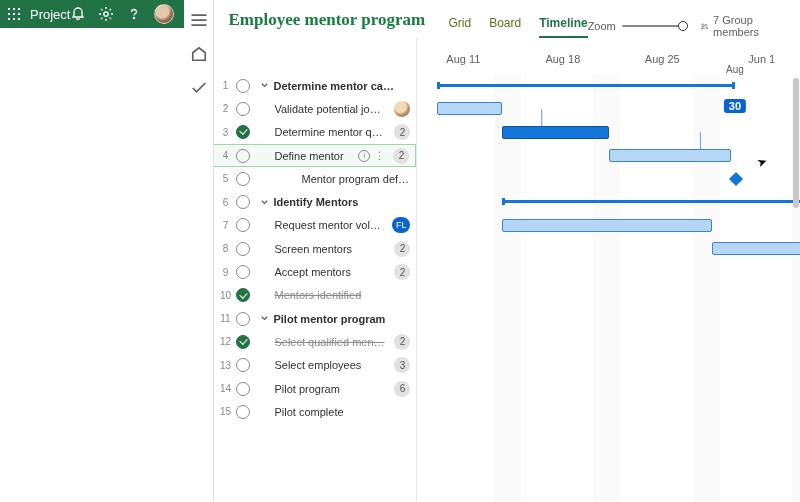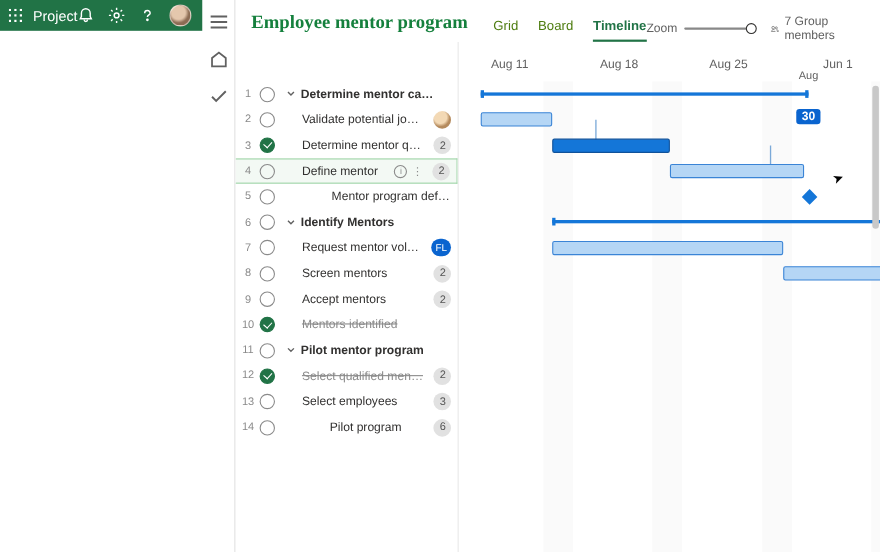--- a/index.html
+++ b/index.html
@@ -288,24 +288,31 @@
               <div class="row-num">13</div>
               <div class="row-circle"></div>
               <div class="indent2" style="display: flex; align-items: flex-end; flex: 1 1 0%; overflow: hidden;">
                 <div class="task-name">Select employees</div>
               </div>
               <div class="badge">3</div>
             </div>
             <div class="task-row">
               <div class="row-num">14</div>
               <div class="row-circle"></div>
-              <div class="indent2" style="display: flex; align-items: center; flex: 1 1 0%; overflow: hidden; text-align: center;">
+              <div class="indent2" style="display: flex; align-items: center; flex: 1 1 0%; overflow: hidden;">
                 <div class="task-name">Pilot program</div>
               </div>
               <div class="badge">6</div>
+            </div>
+            <div class="task-row">
+              <div class="row-num">15</div>
+              <div class="row-circle"></div>
+              <div class="indent2" style="display: flex; align-items: center; flex: 1 1 0%; overflow: hidden;">
+                <div class="task-name">Pilot complete</div>
+              </div>
             </div>
             <div class="task-row"></div>
           </div>
 
         <div class="timeline-area">
           <div class="date-strip" id="datestrip">
               <div class="ds-month" style="left: 83%; transform: translateX(-50%);">Aug</div>
               <div class="ds-day" style="left: 12%;">Aug 11</div>
               <div class="ds-day" style="left: 38%;">Aug 18</div>
               <div class="ds-day" style="left: 64%;">Aug 25</div>

